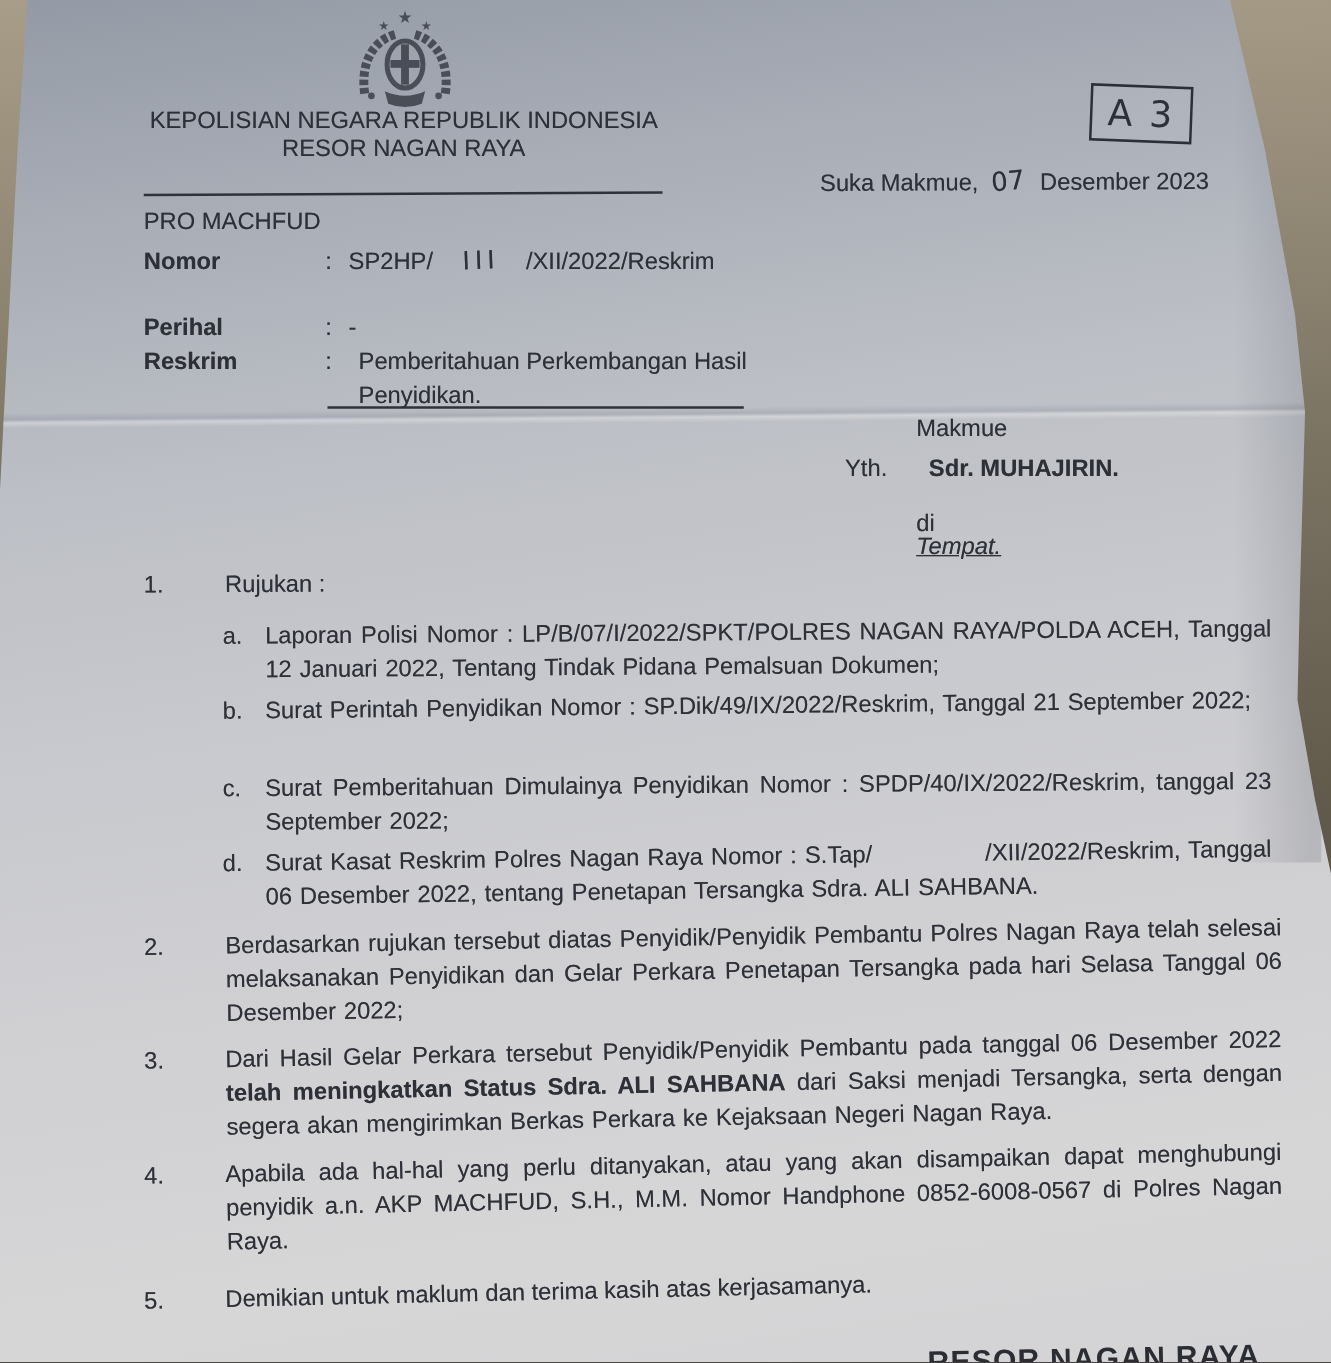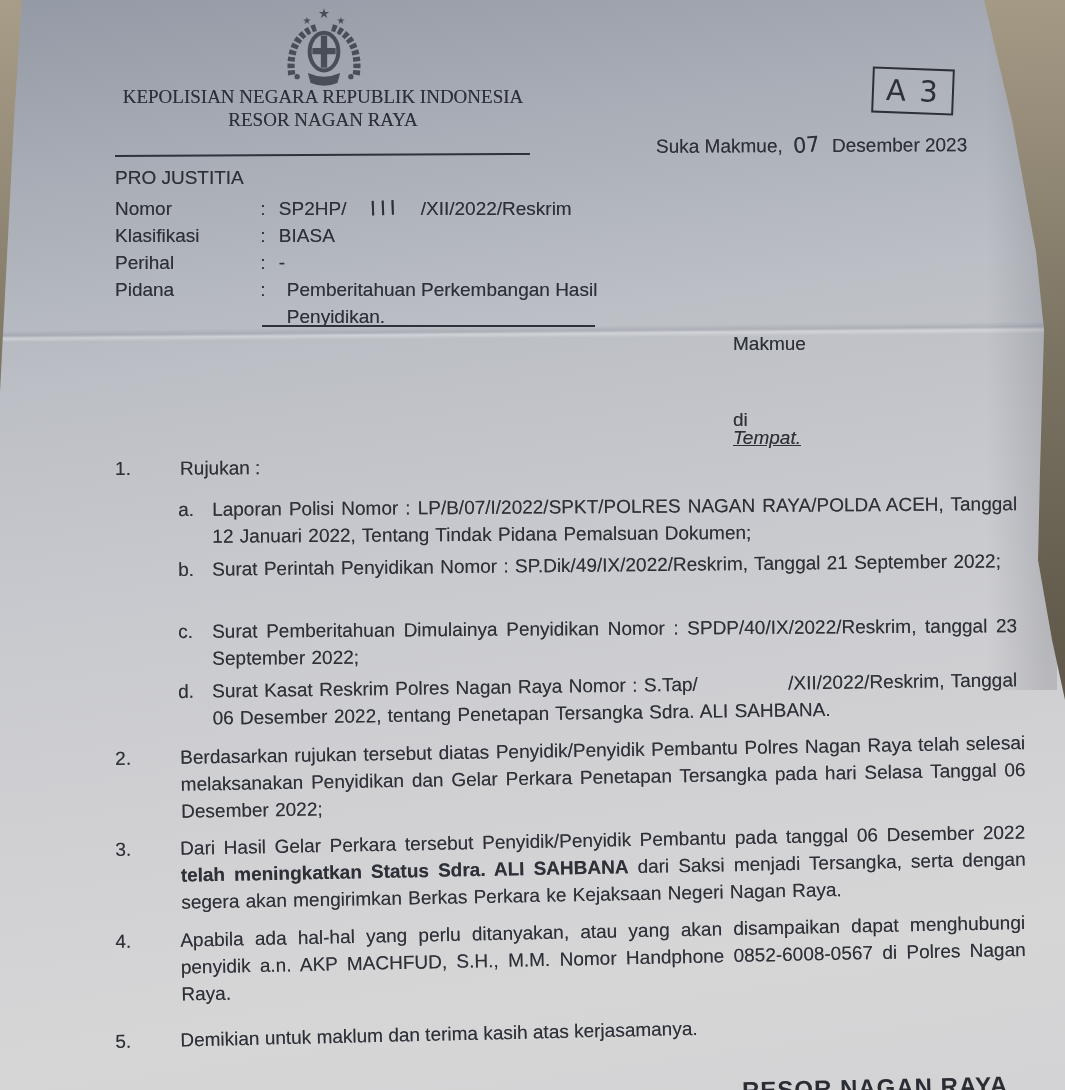--- a/index.html
+++ b/index.html
@@ -29,21 +29,21 @@
   .center{text-align:center;}
   .bold{font-weight:700;}
   .just{text-align:justify;word-spacing:1px;}
   .rule{position:absolute;background:#2e323a;height:2px;}
   .hand{font-family:"DejaVu Sans",sans-serif;font-weight:400;display:inline-block;}
   .emblem{filter:blur(.3px);opacity:.85;}
   .a3box{
     border:2.5px solid #2c2f36;display:flex;align-items:center;justify-content:center;
     transform:rotate(2.2deg);background:rgba(255,255,255,.06);
   }
-  .label-col{display:inline-block;width:140px;}
+  .label-col{display:inline-block;width:140px;font-weight:bold;}
   .para{display:flex;transform-origin:left top;}
   .para .no{width:65px;flex:none;}
   .sub{display:flex;transform-origin:left top;}
   .sub .letter{width:34px;flex:none;}
   .footer-cut{font-weight:700;font-size:24px;letter-spacing:1px;color:#2a2d34;}
 </style>
 </head>
 <body>
 
 <div class="photo">
@@ -60,66 +60,65 @@
         <path d="M96,78 C100,50 88,30 68,25" fill="none" stroke-width="8" stroke-dasharray="5 2.5"></path>
         <ellipse cx="60" cy="52" rx="16" ry="21" fill="none" stroke-width="4.5"></ellipse>
         <rect x="56.5" y="34" width="7" height="36" stroke="none"></rect>
         <rect x="47" y="48" width="26" height="7" stroke="none"></rect>
         <path d="M42,76 Q60,84 78,76 L75,87 Q60,93 45,87 Z" stroke="none"></path>
         <circle cx="30" cy="80" r="3" stroke="none"></circle>
         <circle cx="90" cy="80" r="3" stroke="none"></circle>
       </g>
     </svg>
 
-    <div class="abs t center" style="left:88px;top:85px;width:470px;line-height:23px;font-family:Liberation Serif, serif;">
+    <div class="abs t center" style="left:88px;top:85px;width:470px;line-height:23px;">
       <div>KEPOLISIAN NEGARA REPUBLIK INDONESIA</div>
       <div>RESOR NAGAN RAYA</div>
     </div>
     <div class="rule" style="left:115px;top:154px;width:415px;transform:rotate(-.3deg);"></div>
 
     <div class="abs a3box" style="left:872px;top:68px;width:78px;height:42px;">
       <span class="hand bold" style="font-size:29px;letter-spacing:2px;">A 3</span>
     </div>
 
     <div class="abs t" style="left:656px;top:132px;transform:rotate(-.3deg);">
       <span>Suka Makmue,</span>
       <span class="hand" style="font-size:21px;transform:rotate(-5deg);margin:0 7px 0 5px;">07</span>
       <span>Desember 2023</span>
     </div>
 
-    <div class="abs t" style="left:115px;top:164px;">PRO JUSTITIA</div>
+    <div class="abs t" style="left:115px;top:164px;">PRO MACHFUD</div>
 
     <div class="abs t" style="left:115px;top:195px;">
       <span class="label-col">Nomor</span>
       <span>:</span>
       <span style="margin-left:8px;">SP2HP/</span>
       <span class="hand" style="letter-spacing:4px;font-size:20px;margin:0 16px 0 18px;transform:rotate(-2deg);">III</span>
       <span>/XII/2022/Reskrim</span>
     </div>
 
-    <div class="abs t" style="left:115px;top:222px;">
-      <span class="label-col">Klasifikasi</span>
-      <span>:</span>
-      <span style="margin-left:8px;">BIASA</span>
-    </div>
 
     <div class="abs t" style="left:115px;top:249px;">
       <span class="label-col">Perihal</span>
       <span>:</span>
       <span style="margin-left:8px;">-</span>
     </div>
 
     <div class="abs t" style="left:115px;top:276px;">
-      <span class="label-col" style="vertical-align:top;">Pidana</span>
+      <span class="label-col" style="vertical-align:top;">Reskrim</span>
       <span style="vertical-align:top;">:</span>
       <span style="display:inline-block;width:345px;margin-left:16px;vertical-align:top;">Pemberitahuan Perkembangan Hasil Penyidikan.</span>
     </div>
     <div class="rule" style="left:262px;top:325px;width:333px;"></div>
 
     <div class="abs t" style="left:733px;top:330px;">Makmue</div>
+    <div class="abs t" style="left:676px;top:362px;">
+      <span>Yth.</span>
+      <span class="bold" style="margin-left:28px;">Sdr. MUHAJIRIN.</span>
+    </div>
     <div class="abs t" style="left:733px;top:406px;">di</div>
     <div class="abs t" style="left:733px;top:424px;font-style:italic;text-decoration:underline;">Tempat.</div>
 
     <div class="abs t para" style="left:115px;top:455px;transform:rotate(-.3deg);">
       <span class="no">1.</span>
       <span>Rujukan :</span>
     </div>
 
     <div class="abs t sub" style="left:178px;top:496px;transform:rotate(-.4deg);">
       <span class="letter">a.</span>

